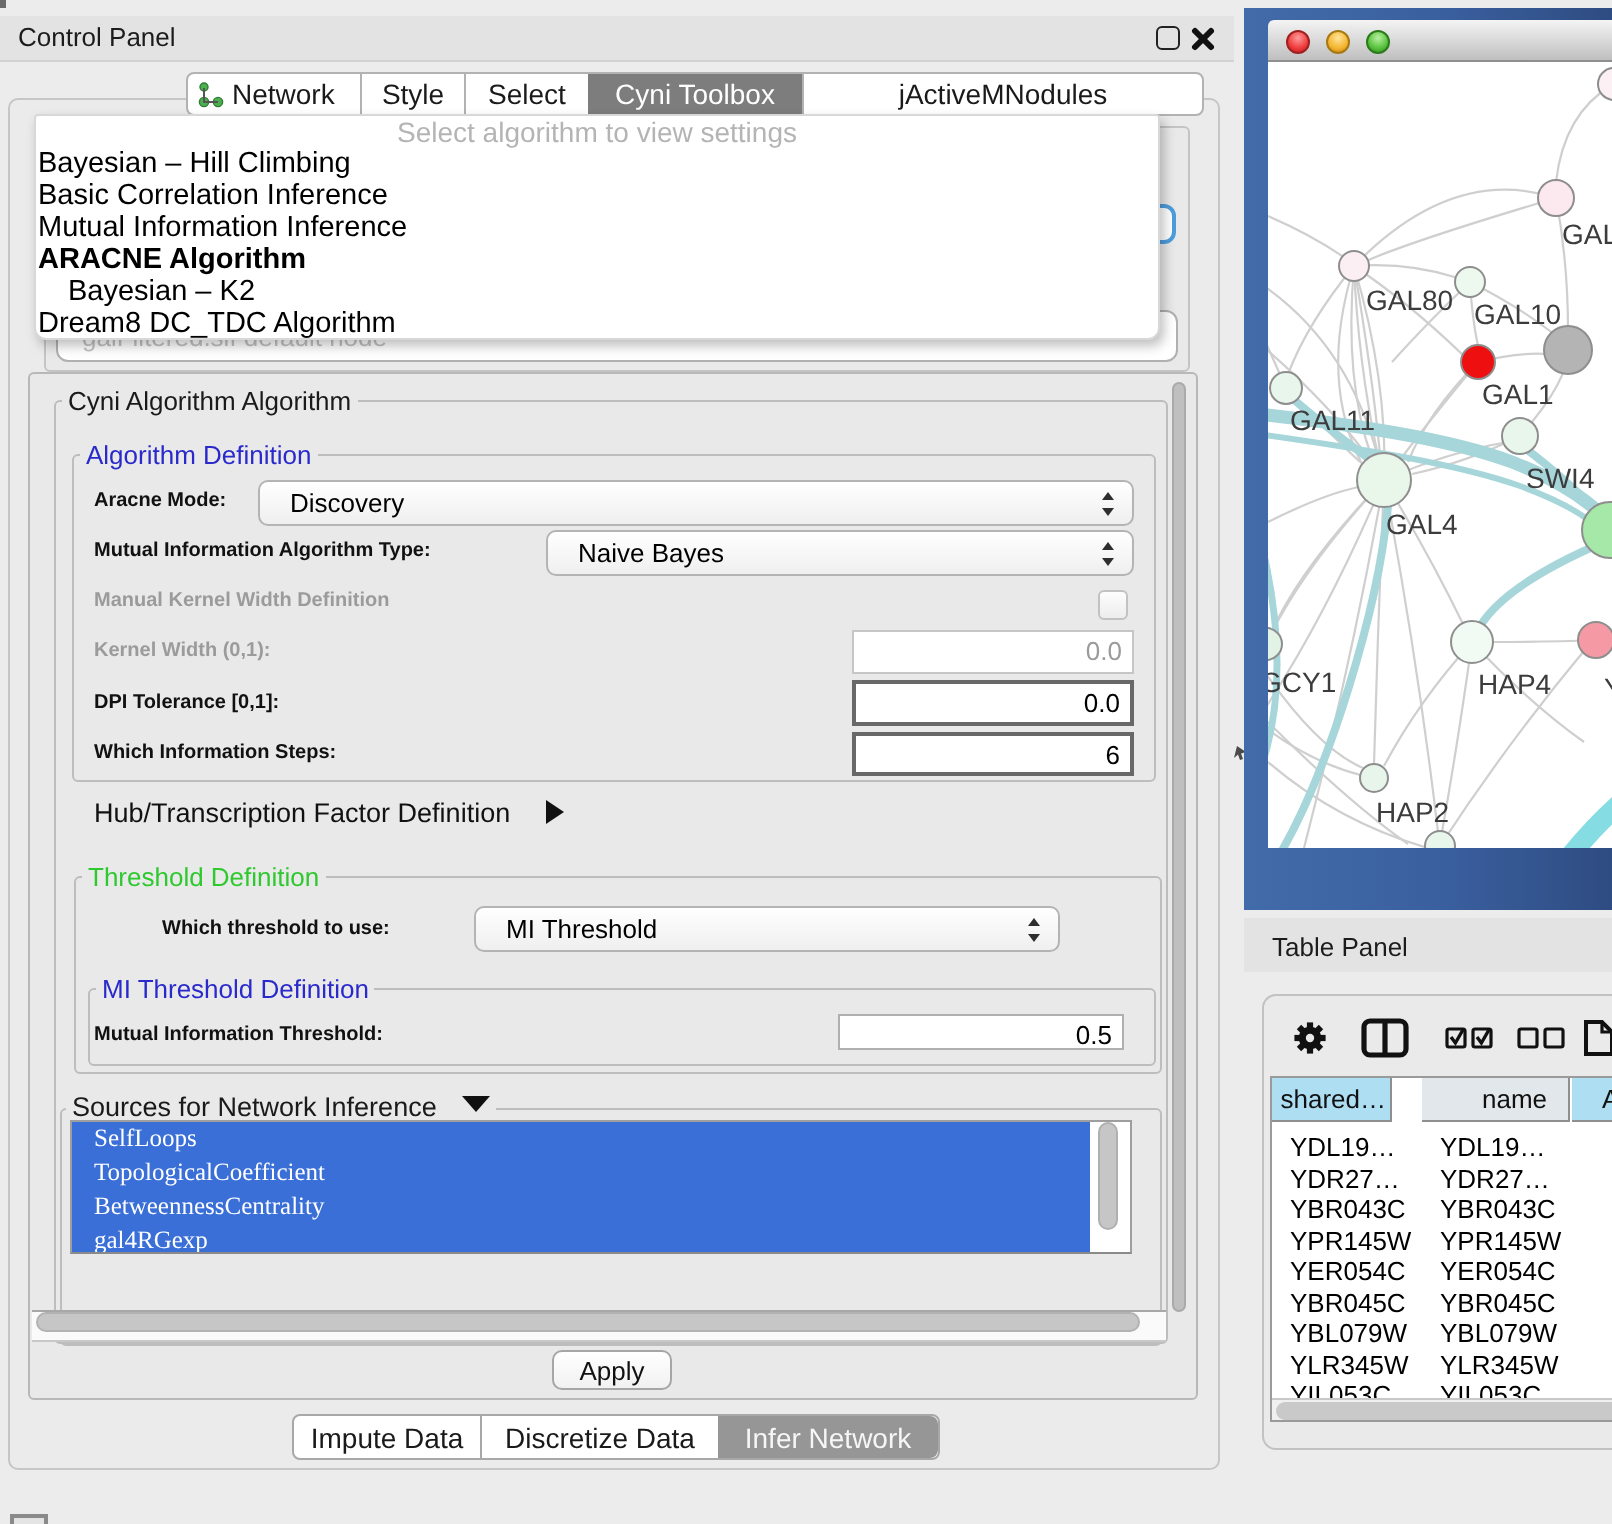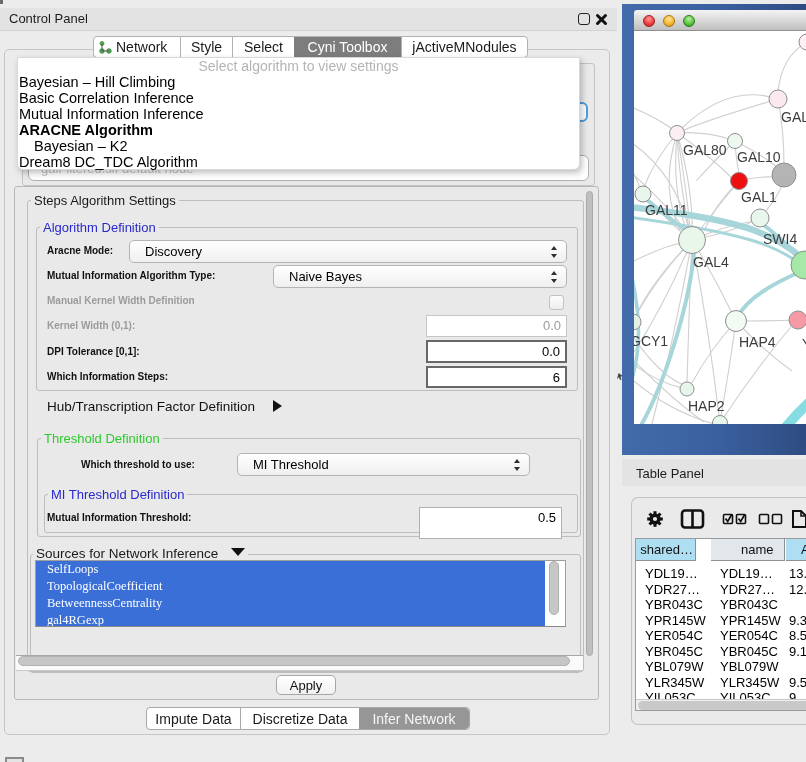--- a/index.html
+++ b/index.html
@@ -24,21 +24,21 @@
 <div class="abs" style="left:578px;top:13px;width:12px;height:12px;border:1.5px solid #222;border-radius:3px;"></div>
 <svg class="abs" style="left:595px;top:13px;" width="13" height="13" viewBox="0 0 13 13">
     <g stroke="#111" stroke-width="3" stroke-linecap="round">
       <line x1="2.5" y1="2.5" x2="10.5" y2="10.5"></line>
       <line x1="10.5" y1="2.5" x2="2.5" y2="10.5"></line>
     </g>
   </svg>
 
 <div class="abs" style="left:4px;top:49px;width:606px;height:686px;border:1px solid #c6c6c6;border-radius:5px;background:#ebebeb;"></div>
 
-<div class="abs" id="toptabs" style="left:93px;top:36px;width:435px;height:22px;background:#fff;border:1px solid #b2b2b2;border-radius:4px;display:flex;font-size:14px;color:#1a1a1a;">
+<div class="abs" id="toptabs" style="left:93px;top:36px;width:509px;height:22px;background:#fff;border:1px solid #b2b2b2;border-radius:4px;display:flex;font-size:14px;color:#1a1a1a;">
   <div style="width:87px;display:flex;align-items:center;justify-content:flex-start;padding-left:5px;border-right:1px solid #b2b2b2;">
     <svg width="13" height="13" viewBox="0 0 13 13" style="margin-right:4px;">
         <circle cx="3" cy="2.5" r="2" fill="#4caf50" stroke="#2e7d32" stroke-width="0.7"></circle>
         <circle cx="3" cy="10" r="2.3" fill="#4caf50" stroke="#2e7d32" stroke-width="0.7"></circle>
         <circle cx="10" cy="10" r="2.3" fill="#4caf50" stroke="#2e7d32" stroke-width="0.7"></circle>
         <path d="M3 3 L3 10 L10 10" stroke="#555" stroke-width="1" fill="none"></path>
       </svg>
     Network
   </div>
   <div style="width:52px;display:flex;align-items:center;justify-content:center;border-right:1px solid #b2b2b2;">Style</div>
@@ -59,21 +59,21 @@
   <div style="padding-left:1px;line-height:16px;font-weight:bold;">ARACNE Algorithm</div>
   <div style="padding-left:16px;line-height:16px;">Bayesian – K2</div>
   <div style="padding-left:1px;line-height:16px;">Dream8 DC_TDC Algorithm</div>
 </div>
 
 <div class="abs" id="innerpanel" style="left:14px;top:186px;width:585px;height:514px;border:1px solid #b8b8b8;border-radius:3px;background:#e9e9e9;"></div>
 
 <div class="abs" style="left:586px;top:191px;width:7px;height:465px;background:#bfbfbf;border:1px solid #aaaaaa;border-radius:4px;"></div>
 
 <div class="abs" style="left:27px;top:200px;width:557px;height:472px;border:1px solid #bdbdbd;border-radius:3px;"></div>
-<div class="abs" style="left:31px;top:193px;background:#e9e9e9;padding:0 3px;font-size:13px;color:#1a1a1a;">Steps Algorithm Settings</div>
+<div class="abs" style="left:31px;top:193px;background:#e9e9e9;padding:0 3px;font-size:13px;color:#1a1a1a;">Cyni Algorithm Algorithm</div>
 
 <div class="abs" style="left:36px;top:227px;width:542px;height:164px;border:1px solid #bdbdbd;border-radius:3px;"></div>
 <div class="abs" style="left:40px;top:220px;background:#e9e9e9;padding:0 3px;font-size:13px;color:#2929cc;">Algorithm Definition</div>
 
 <div class="abs lbl" style="left:47px;top:245px;">Aracne Mode:</div>
 <div class="abs combo" style="left:129px;top:240px;width:438px;height:23px;">
     <span class="ct">Discovery</span>
     <span class="arr"></span>
   </div>
 
@@ -102,21 +102,21 @@
 <div class="abs" style="left:41px;top:431px;background:#e9e9e9;padding:0 3px;font-size:13px;color:#2ec92e;">Threshold Definition</div>
 <div class="abs lbl" style="left:81px;top:459px;">Which threshold to use:</div>
 <div class="abs combo" style="left:237px;top:453px;width:293px;height:23px;">
     <span class="ct">MI Threshold</span>
     <span class="arr"></span>
   </div>
 
 <div class="abs" style="left:44px;top:494px;width:534px;height:39px;border:1px solid #bdbdbd;border-radius:3px;"></div>
 <div class="abs" style="left:48px;top:487px;background:#e9e9e9;padding:0 3px;font-size:13px;color:#2929cc;">MI Threshold Definition</div>
 <div class="abs lbl" style="left:47px;top:512px;">Mutual Information Threshold:</div>
-<div class="abs field" style="left:419px;top:507px;width:143px;height:32px;border:1px solid #b0b0b0;color:#000;">0.5</div>
+<div class="abs field" style="left:419px;top:507px;width:143px;height:18px;border:1px solid #b0b0b0;color:#000;">0.5</div>
 
 <div class="abs" style="left:30px;top:554px;width:551px;height:119px;border:1px solid #bdbdbd;border-radius:3px;"></div>
 <div class="abs" style="left:33px;top:546px;background:#e9e9e9;padding:0 3px;font-size:13.5px;color:#1a1a1a;">Sources for Network Inference <span style="display:inline-block;width:0;height:0;border-top:8px solid #111;border-left:7px solid transparent;border-right:7px solid transparent;vertical-align:2px;margin-left:9px;"></span></div>
 <div class="abs lbl" style="left:45px;top:569px;">Data Attributes</div>
 
 <div class="abs" style="left:35px;top:560px;width:531px;height:67px;background:#fff;border:1px solid #9e9e9e;border-bottom-color:#8a8a8a;overflow:hidden;font-family:Liberation Serif, serif;">
   <div style="position:absolute;left:0;top:0;width:509px;height:17px;background:#3a6fd8;color:#fff;font-size:12.5px;line-height:17px;padding-left:11px;">SelfLoops</div>
   <div style="position:absolute;left:0;top:17px;width:509px;height:17px;background:#3a6fd8;color:#fff;font-size:12.5px;line-height:17px;padding-left:11px;">TopologicalCoefficient</div>
   <div style="position:absolute;left:0;top:34px;width:509px;height:17px;background:#3a6fd8;color:#fff;font-size:12.5px;line-height:17px;padding-left:11px;">BetweennessCentrality</div>
   <div style="position:absolute;left:0;top:51px;width:509px;height:17px;background:#3a6fd8;color:#fff;font-size:12.5px;line-height:17px;padding-left:11px;">gal4RGexp</div>
@@ -271,17 +271,16 @@
       <path d="M155 2 v5 h5" fill="none" stroke="#111" stroke-width="1.6"></path>
 </svg>
 </div>
 
 <div class="abs" style="left:635px;top:538px;width:171px;height:173px;background:#fff;border:1px solid #9a9a9a;border-right:none;overflow:hidden;font-size:13px;">
   <div style="position:absolute;left:0;top:0;height:22px;width:60px;background:#aedef2;border-right:1px solid #8f8f8f;border-bottom:1px solid #8f8f8f;text-align:right;line-height:22px;color:#111;padding-right:2px;">shared…</div>
   <div style="position:absolute;left:75px;top:0;height:22px;width:74px;background:#e1e7ea;border-right:1px solid #8f8f8f;border-bottom:1px solid #8f8f8f;line-height:22px;color:#111;padding-left:30px;">name</div>
   <div style="position:absolute;left:150px;top:0;height:22px;width:60px;background:#aedef2;border-bottom:1px solid #8f8f8f;line-height:22px;color:#111;padding-left:15px;">A</div>
   <div style="position:absolute;left:9px;top:27px;line-height:15.5px;color:#000;">YDL19…<br>YDR27…<br>YBR043C<br>YPR145W<br>YER054C<br>YBR045C<br>YBL079W<br>YLR345W<br>YIL053C</div>
   <div style="position:absolute;left:84px;top:27px;line-height:15.5px;color:#000;">YDL19…<br>YDR27…<br>YBR043C<br>YPR145W<br>YER054C<br>YBR045C<br>YBL079W<br>YLR345W<br>YIL053C</div>
-  <div style="position:absolute;left:153px;top:27px;line-height:15.5px;color:#000;">13.<br>12.<br><br>9.3<br>8.5<br>9.1<br><br>9.5<br>9.</div>
 
   <div style="position:absolute;left:0;top:160px;width:171px;height:13px;background:#f0f0f0;border-top:1px solid #c8c8c8;"></div>
   <div style="position:absolute;left:2px;top:162px;width:169px;height:9px;background:#c9c9c9;border-radius:5px 0 0 5px;"></div>
 </div>
 
 </body></html>

